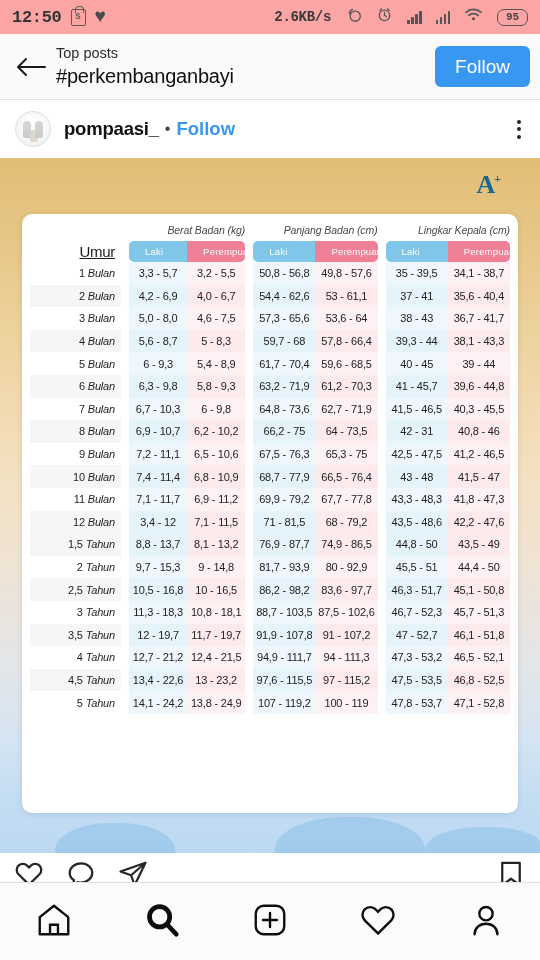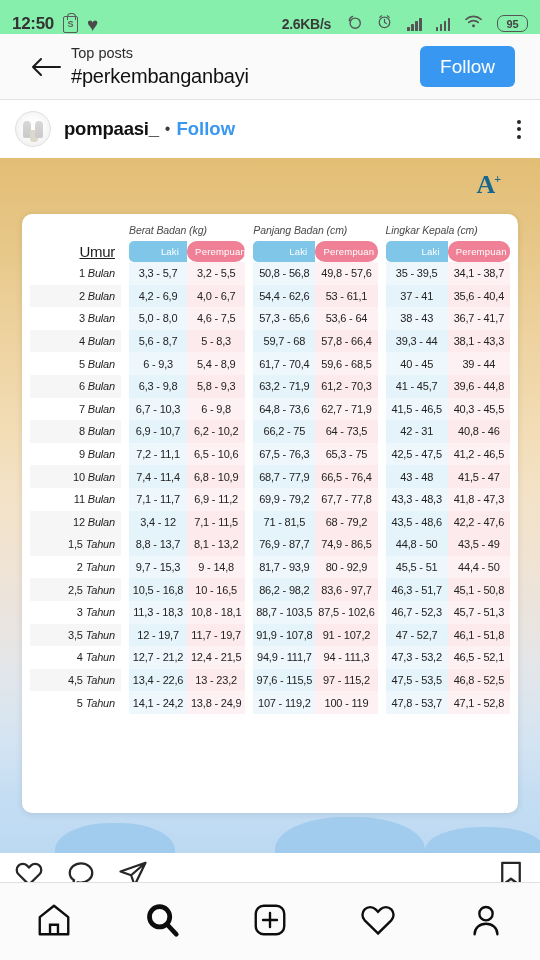--- a/index.html
+++ b/index.html
@@ -7,25 +7,26 @@
     width: 540px; height: 960px;
     font-family: "Liberation Sans", sans-serif;
     background: #ffffff;
     overflow: hidden;
   }
   body { position: relative; }
 
   
   .statusbar {
     height: 34px;
-    background: #86efac;
+    background: #fca5a5;
     display: flex;
-    align-items: flex-end;
+    align-items: center;
     padding: 0 12px;
     color: #3a3a3a;
+    font-family: Liberation Mono, monospace;
   }
   .sb-left { display: flex; align-items: center; gap: 9px; }
   .sb-time { font-size: 17px; font-weight: bold; letter-spacing: -0.3px; color: #333; }
   .sb-right { margin-left: auto; display: flex; align-items: center; gap: 14px; }
   .sb-speed { font-size: 14px; font-weight: bold; color: #3a3a3a; letter-spacing: -0.3px; }
   .icon-shop {
     width: 15px; height: 17px; border: 1.6px solid #5b5b5b; border-radius: 2px;
     position: relative; display:inline-block;
     font-size: 9px; font-weight: bold; color:#5b5b5b; text-align:center; line-height:15px;
   }
@@ -40,21 +41,21 @@
   .bars i:nth-child(3){height:10px}.bars i:nth-child(4){height:13px}
   .battery {
     border: 1.7px solid #555; border-radius: 7px; min-width: 31px; height: 17px;
     display:flex; align-items:center; justify-content:center;
     font-size: 11px; font-weight: bold; color:#444; padding: 0 5px;
   }
 
   
   .appheader {
     height: 66px; background: #fafafa;
-    display:flex; align-items:center; padding: 0 25px;
+    display:flex; align-items:center; padding: 0 10px;
     border-bottom: 1px solid #e2e2e2;
   }
   .back-arrow { width: 42px; display:flex; align-items:center; justify-content:center; cursor:pointer; }
   .hdr-text { margin-left: 4px; display:flex; flex-direction:column; justify-content:center; }
   .hdr-sub { font-size: 14.5px; color: #2b2b2b; line-height: 1.35; }
   .hdr-title { font-size: 20px; color: #111; line-height: 1.25; letter-spacing: -0.2px; }
   .follow-btn {
     margin-left: auto; background: #3897f0; color: #fff;
     font-size: 19px; padding: 11px 20px; border-radius: 6px;
     border: none; cursor:pointer; font-family: inherit; line-height:1;
@@ -112,35 +113,35 @@
     padding: 10px 8px 6px 8px;
     display:flex; flex-direction:column;
   }
 
   
   table.growth { width:100%; border-collapse: collapse; table-layout: fixed; }
   table.growth td, table.growth th { padding:0; }
 
   .grp-title {
     font-size: 10.5px; font-style: italic; color:#4a4a4a;
-    text-align:left; padding-bottom: 5px !important;
+    text-align:right; padding-bottom: 5px !important;
     font-family:"Liberation Sans", sans-serif; letter-spacing:-0.1px;
   }
   .umur-cell {
     font-size: 15px; color:#1d1d1d; text-align:right;
     padding-right: 6px !important; vertical-align: middle;
     letter-spacing:-0.3px;
     text-decoration:underline;
   }
   .sex-head {
-    font-size: 9.5px; color:#ffffff; text-align:right;
-    padding: 5px 8px !important; letter-spacing:0.2px;
+    font-size: 9.5px; color:#ffffff; text-align:left;
+    padding: 5px 16px !important; letter-spacing:0.2px;
   }
   .sex-head.male   { background: #7fc6e9; }
-  .sex-head.female { background: #ef8096; border-radius: 10px; }
+  .sex-head.female { background: #ef8096; }
   .r-l { border-radius: 5px 0 0 5px; }
   .r-r { border-radius: 0 5px 5px 0; }
   .spacer { width: 10px; }
 
   tbody tr td { font-size: 11px; color:#222; text-align:center; padding: 5.3px 0 !important; letter-spacing:-0.2px; }
   td.age { font-size: 11px; color:#1f1f1f; text-align:right; padding-right:6px !important; }
   td.age .num { font-style: normal; }
   td.age .unit { font-style: italic; margin-left:3px; }
   td.mv { background: rgba(126,197,232,0.13); }
   td.fv { background: rgba(239,128,150,0.11); }

